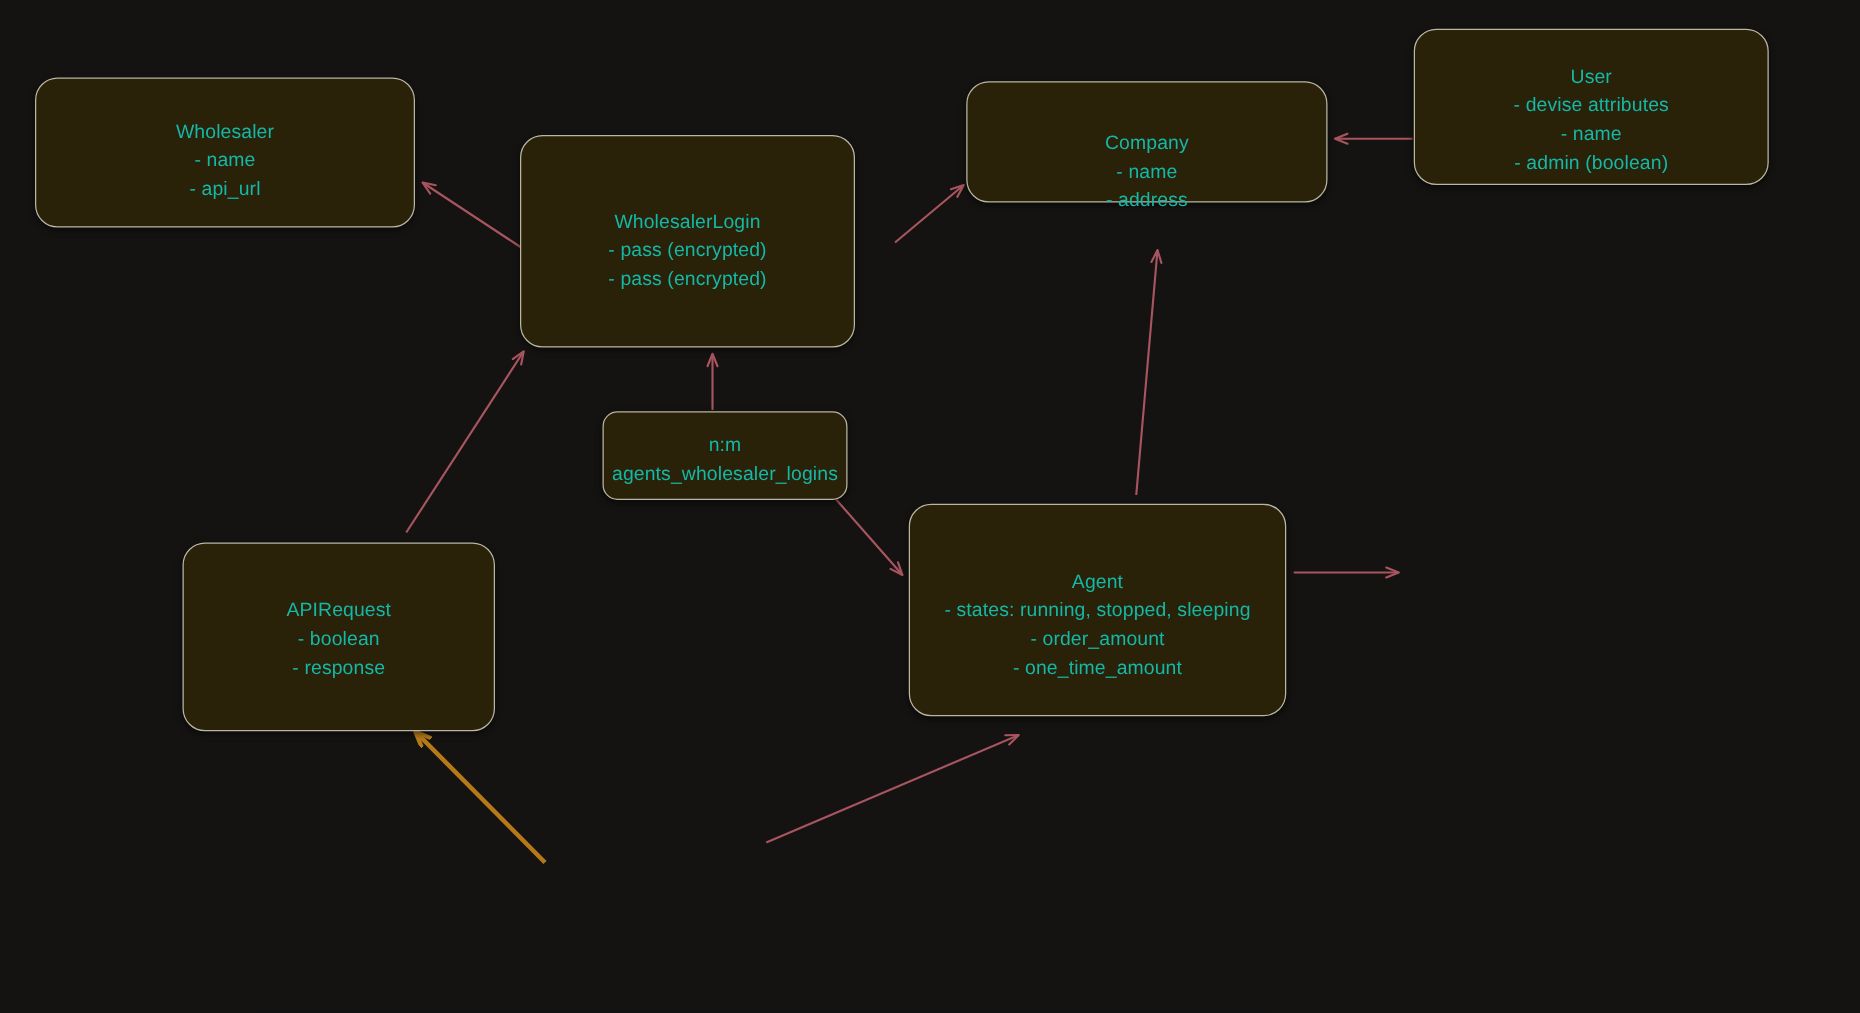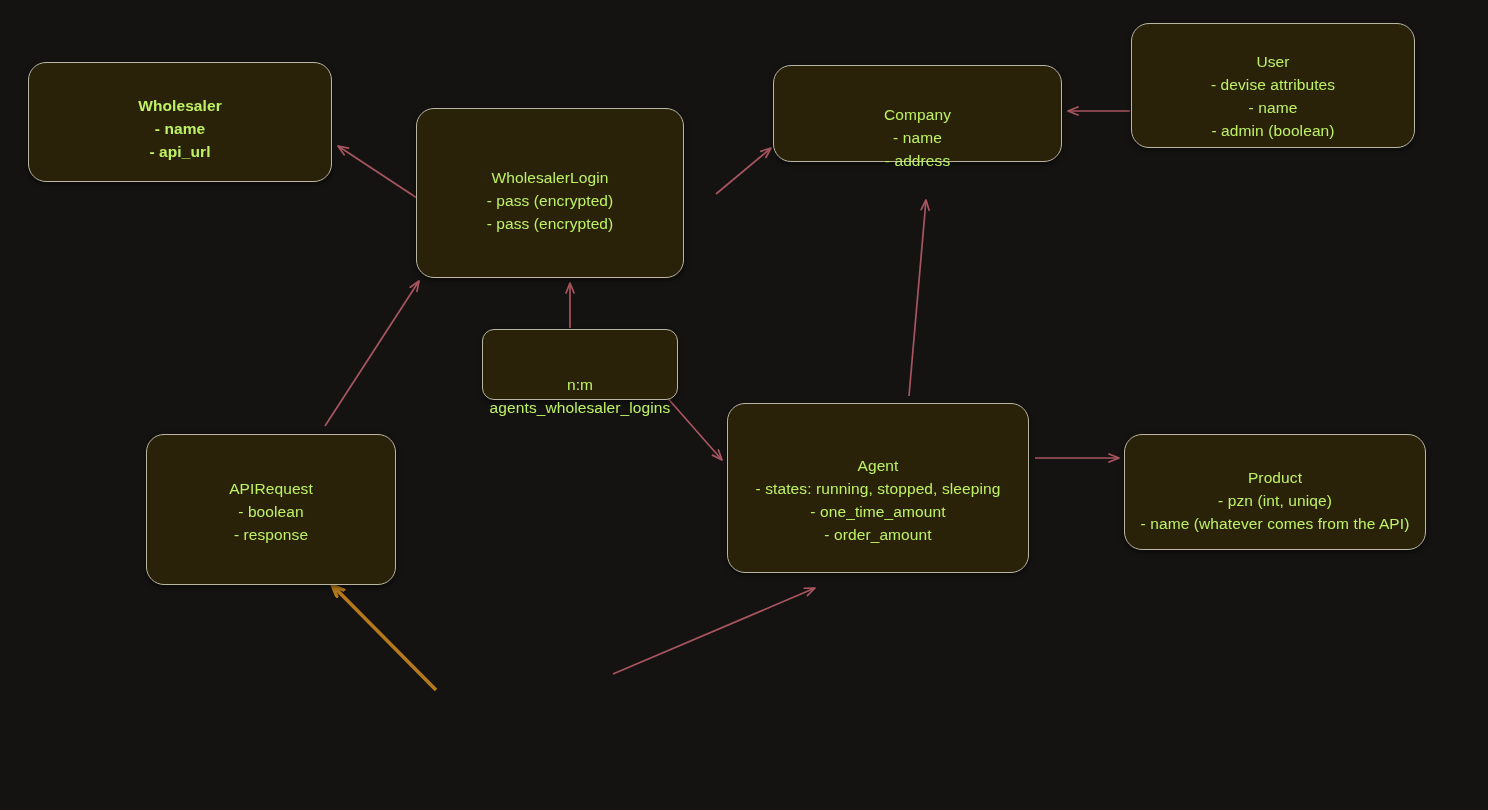--- a/index.html
+++ b/index.html
@@ -23,21 +23,21 @@
     height: 810px;
     pointer-events: none;
   }
   .node {
     position: absolute;
     box-sizing: border-box;
     background: #2a2109;
     border: 1.6px solid #b9b7a4;
     border-radius: 18px;
     box-shadow: 0 2px 5px rgba(0,0,0,0.55);
-    color: #bef264;
+    color: #14b8a6;
     text-align: center;
     line-height: 1.48;
     font-size: 15.5px;
     letter-spacing: 0.1px;
     white-space: nowrap;
   }
   .node .txt {
     position: absolute;
     left: 50%;
     transform: translateX(-50%);
@@ -100,21 +100,21 @@
     <g>
       <line x1="613" y1="674" x2="815" y2="588" stroke="#a8555f" stroke-width="1.7" marker-end="url(#ah-rose)"></line>
     </g>
 
     <g>
       <line x1="436" y1="690" x2="333" y2="586" stroke="#b5791a" stroke-width="3.6" marker-end="url(#ah-orange)"></line>
     </g>
   </svg>
 
   <div class="node" style="left:28px; top:62px; width:304px; height:120px;">
-    <div class="txt" style="top:32px;font-weight:bold;">
+    <div class="txt" style="top:32px;">
       <span class="title">Wholesaler</span>
       <span class="attr">- name</span>
       <span class="attr">- api_url</span>
     </div>
   </div>
 
   <div class="node" style="left:416px; top:108px; width:268px; height:170px;">
     <div class="txt" style="top:58px;">
       <span class="title">WholesalerLogin</span>
       <span class="attr">- pass (encrypted)</span>
@@ -133,45 +133,38 @@
   <div class="node" style="left:1131px; top:23px; width:284px; height:125px;">
     <div class="txt" style="top:27px;">
       <span class="title">User</span>
       <span class="attr">- devise attributes</span>
       <span class="attr">- name</span>
       <span class="attr">- admin (boolean)</span>
     </div>
   </div>
 
   <div class="node" style="left:482px; top:329px; width:196px; height:71px; border-radius:12px;">
-    <div class="txt" style="top:16px;margin-top:28px;">
+    <div class="txt" style="top:16px;">
       <span class="title">n:m</span>
       <span class="attr">agents_wholesaler_logins</span>
     </div>
   </div>
 
   <div class="node" style="left:110px; top:434px; width:250px; height:151px;margin-left:36px;">
     <div class="txt" style="top:43px;">
       <span class="title">APIRequest</span>
       <span class="attr">- boolean</span>
       <span class="attr">- response</span>
     </div>
   </div>
 
   <div class="node" style="left:727px; top:403px; width:302px; height:170px;">
     <div class="txt" style="top:51px;">
       <span class="title">Agent</span>
       <span class="attr">- states: running, stopped, sleeping</span>
+      <span class="attr">- order_amount</span>
       <span class="attr">- one_time_amount</span>
-      <span class="attr">- order_amount</span>
     </div>
   </div>
 
-  <div class="node" style="left:1124px; top:434px; width:302px; height:116px;">
-    <div class="txt" style="top:32px;">
-      <span class="title">Product</span>
-      <span class="attr">- pzn (int, uniqe)</span>
-      <span class="attr">- name (whatever comes from the API)</span>
-    </div>
-  </div>
 
 
 </div>
 
 </body></html>

